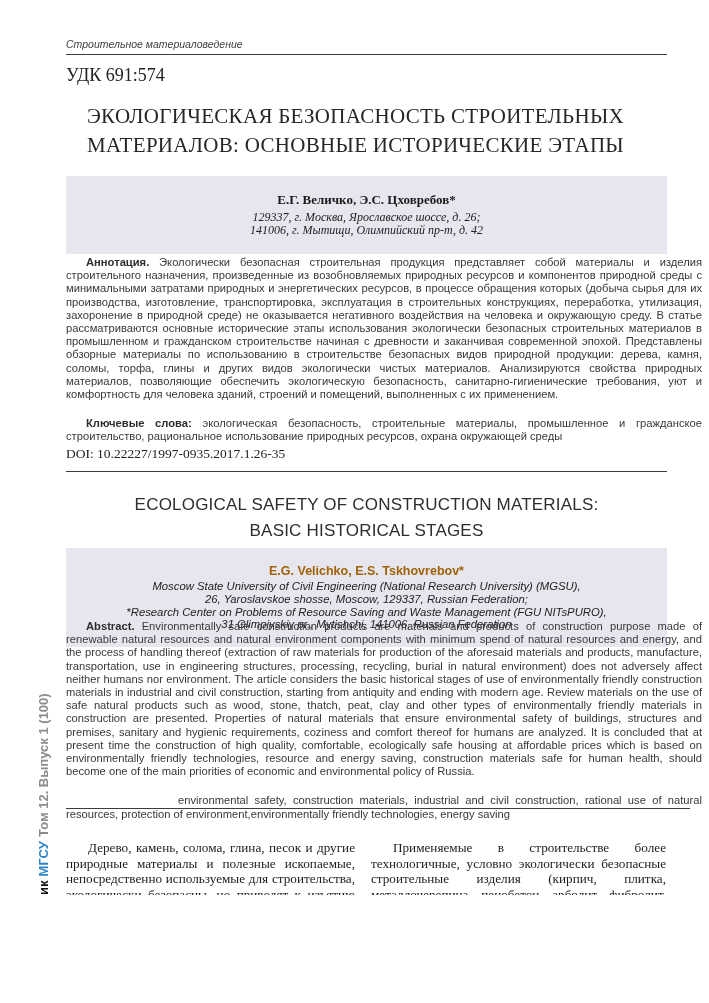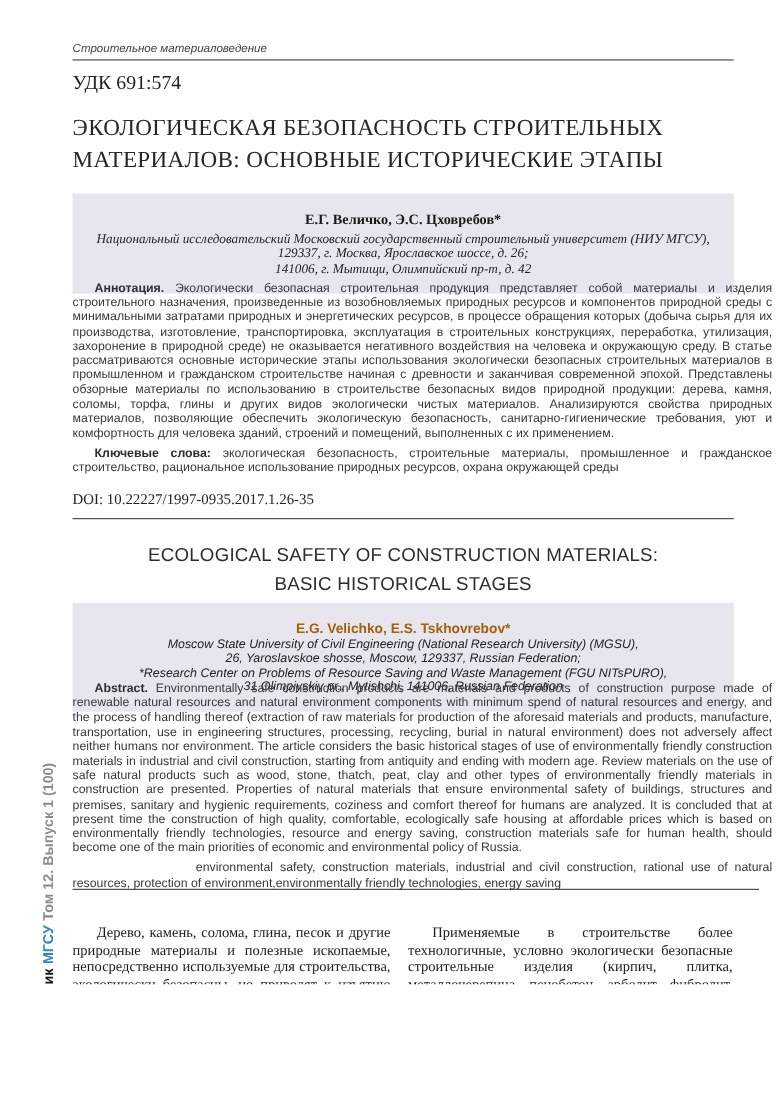--- a/index.html
+++ b/index.html
@@ -12,37 +12,37 @@
     font-family:"Liberation Sans", sans-serif; font-style:italic;
     font-size:10.5px; color:#3f3f3f;
   }
   .rule { position:absolute; height:1px; background:#3c3c3c; }
   .rule1 { left:66px; top:54px; width:601px; }
   .rule2 { left:66px; top:471px; width:601px; }
   .rule3 { left:66px; top:808px; width:624px; }
   .udc { position:absolute; left:66px; top:65px; font-size:18px; color:#222; }
   .title-ru {
     position:absolute; left:66px; top:102px; width:579px; margin:0;
-    font-size:21px; font-weight:400; line-height:28.5px; text-align:left;
+    font-size:21px; font-weight:400; line-height:28.5px; text-align:center;
     color:#262626; letter-spacing:0.3px;
   }
   .tline { display:block; }
   .box {
     position:absolute; left:66px; width:585px; background:#e7e6ef;
     padding:16px 8px; text-align:center;
   }
   .box-ru { top:176px; }
   .authors-ru { font-size:13px; font-weight:bold; color:#1a1a1a; margin-bottom:3px; }
   .affil-ru { font-style:italic; font-size:12px; line-height:13.4px; color:#222; }
   .meta { position:absolute; left:66px; width:636px;
     font-family:"Liberation Sans", sans-serif; font-size:11.2px;
     line-height:13.2px; text-align:justify; color:#383838; }
   .meta-ru { top:256px; }
   .meta p { margin:0; text-indent:20px; }
-  .meta p.kw { margin-top:5px; }
+  .meta p.kw { margin-top:16px; }
   .meta b { color:#2e2e2e; }
   .doi { position:absolute; left:66px; top:446px; font-size:13.5px; color:#222; }
   .title-en {
     position:absolute; left:66px; top:492px; width:601px; margin:0;
     font-family:"Liberation Sans", sans-serif; font-size:17px; font-weight:400;
     line-height:26px; text-align:center; color:#2e2e2e; letter-spacing:0.2px;
   }
   .box-en { top:548px; font-family:"Liberation Sans", sans-serif; }
   .authors-en { font-size:12.5px; font-weight:bold; color:#a16207; margin-bottom:2px; }
   .affil-en { font-style:italic; font-size:11.3px; line-height:12.8px; color:#222; }
@@ -78,21 +78,20 @@
   <div class="udc">УДК 691:574</div>
 
   <h1 class="title-ru">
     <span class="tline">ЭКОЛОГИЧЕСКАЯ БЕЗОПАСНОСТЬ СТРОИТЕЛЬНЫХ</span>
     <span class="tline">МАТЕРИАЛОВ: ОСНОВНЫЕ ИСТОРИЧЕСКИЕ ЭТАПЫ</span>
   </h1>
 
   <div class="box box-ru">
     <div class="authors-ru">Е.Г. Величко, Э.С. Цховребов*</div>
     <div class="affil-ru">
-      <div>Национальный исследовательский Московский государственный строительный университет (НИУ МГСУ),</div>
       <div>129337, г. Москва, Ярославское шоссе, д. 26;</div>
       <div>141006, г. Мытищи, Олимпийский пр-т, д. 42</div>
     </div>
   </div>
 
   <div class="meta meta-ru">
     <p class="abstract"><b>Аннотация.</b><span> Экологически безопасная строительная продукция представляет собой материалы и изделия строительного назначения, произведенные из возобновляемых природных ресурсов и компонентов природной среды с минимальными затратами природных и энергетических ресурсов, в процессе обращения которых (добыча сырья для их производства, изготовление, транспортировка, эксплуатация в строительных конструкциях, переработка, утилизация, захоронение в природной среде) не оказывается негативного воздействия на человека и окружающую среду. В статье рассматриваются основные исторические этапы использования экологически безопасных строительных материалов в промышленном и гражданском строительстве начиная с древности и заканчивая современной эпохой. Представлены обзорные материалы по использованию в строительстве безопасных видов природной продукции: дерева, камня, соломы, торфа, глины и других видов экологически чистых материалов. Анализируются свойства природных материалов, позволяющие обеспечить экологическую безопасность, санитарно-гигиенические требования, уют и комфортность для человека зданий, строений и помещений, выполненных с их применением.</span></p>
     <p class="kw"><b>Ключевые слова:</b><span> экологическая безопасность, строительные материалы, промышленное и гражданское строительство, рациональное использование природных ресурсов, охрана окружающей среды</span></p>
   </div>
 

